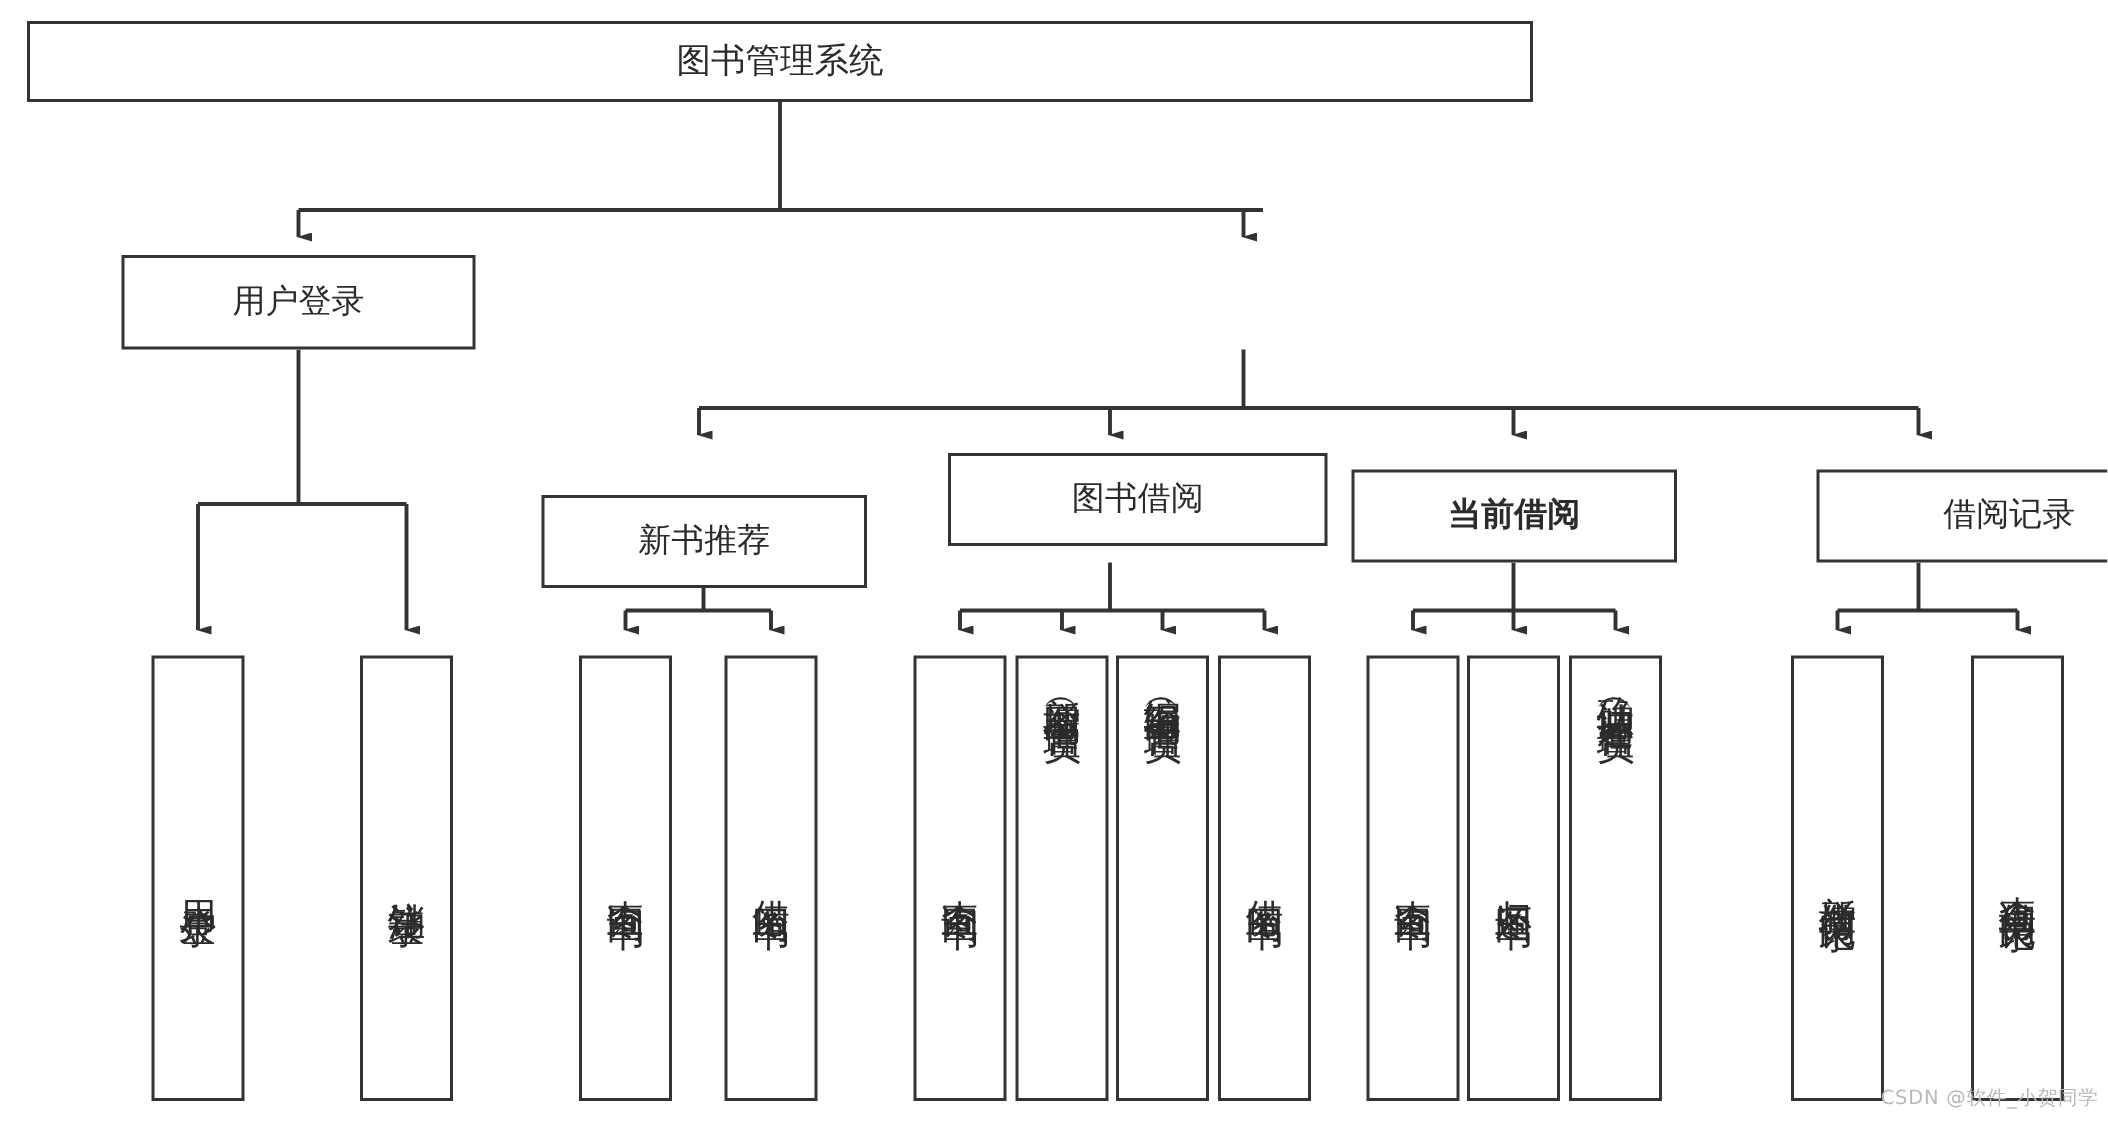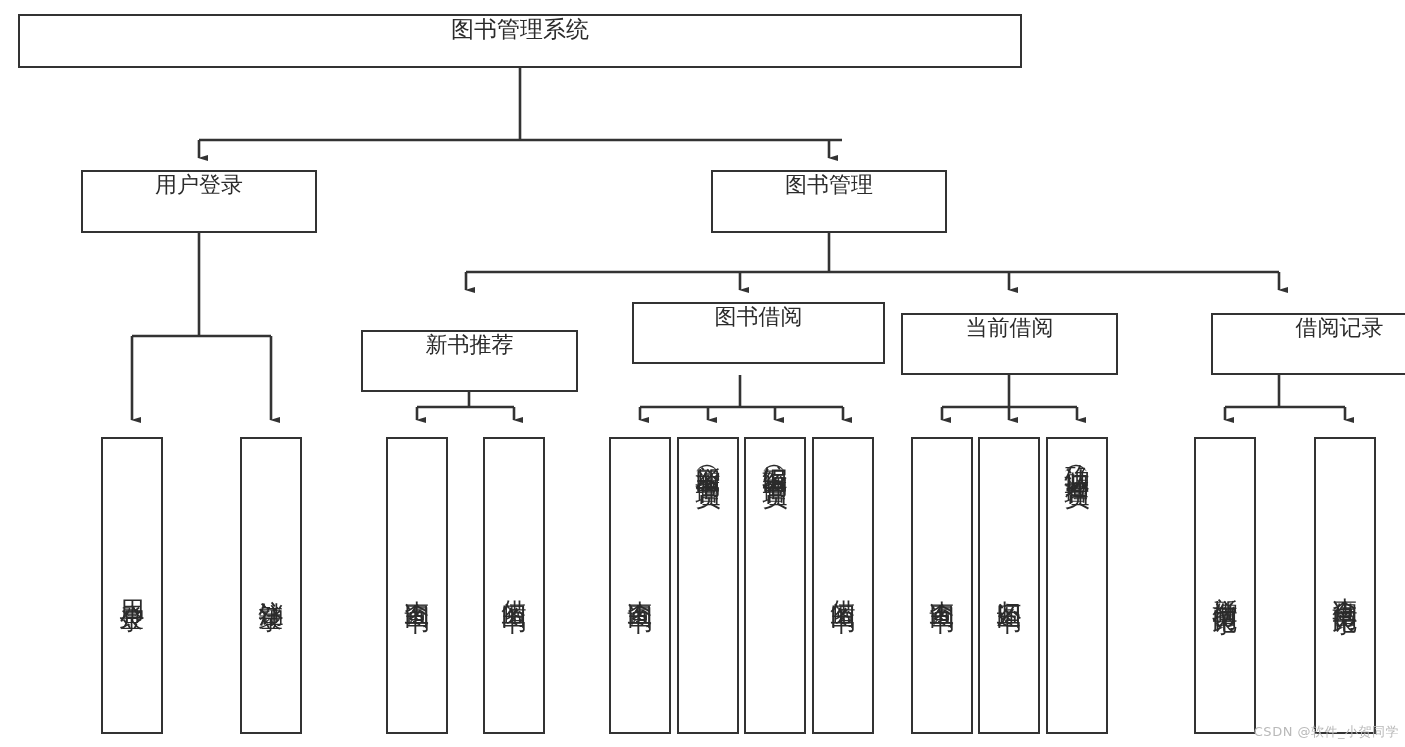--- a/index.html
+++ b/index.html
@@ -24,20 +24,21 @@
     width: 1405px;
     height: 747px;
     pointer-events: none;
   }
   .node {
     position: absolute;
     box-sizing: border-box;
     border: 2.5px solid #333333;
     background: #ffffff;
     display: flex;
+    align-items: center;
     justify-content: center;
     color: #2b2b2b;
   }
   .node .lbl {
     display: block;
     text-align: center;
     line-height: 1.15;
     white-space: nowrap;
   }
   
@@ -122,31 +123,28 @@
     </g>
   </svg>
 
   <div class="node n-root" style="left:18px; top:14px; width:1004px; height:54px;">
     <span class="lbl">图书管理系统</span>
   </div>
 
   <div class="node n-mid" style="left:81px; top:170px; width:236px; height:63px;">
     <span class="lbl">用户登录</span>
   </div>
-  <div class="node n-mid" style="left:711px; top:170px; width:236px; height:63px;">
-    <span class="lbl">图书管理</span>
-  </div>
 
   <div class="node n-mid" style="left:361px; top:330px; width:217px; height:62px;">
     <span class="lbl">新书推荐</span>
   </div>
   <div class="node n-mid" style="left:632px; top:302px; width:253px; height:62px;">
     <span class="lbl">图书借阅</span>
   </div>
-  <div class="node n-mid" style="left:901px; top:313px; width:217px; height:62px;">
+  <div class="node n-mid" style="left:901px; top:313px; width:217px; height:62px;font-weight:bold;">
     <span class="lbl">当前借阅</span>
   </div>
   <div class="node n-mid" style="left:1211px; top:313px; width:257px; height:62px;">
     <span class="lbl">借阅记录</span>
   </div>
 
   <div class="node n-leaf" style="left:101px; top:437px; width:62px; height:297px;">
     <span class="lbl">用户登录</span>
   </div>
   <div class="node n-leaf" style="left:240px; top:437px; width:62px; height:297px;">

